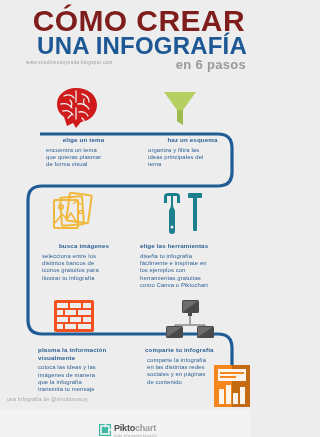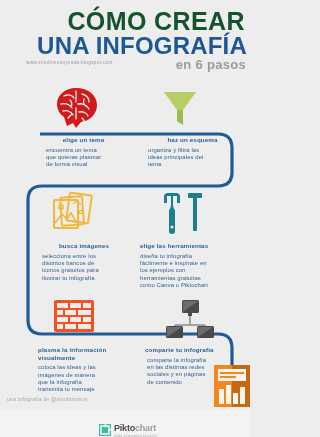--- a/index.html
+++ b/index.html
@@ -9,22 +9,22 @@
     font-family:"Liberation Sans",sans-serif;
     overflow:hidden;position:relative;
   }
   .canvas{position:relative;width:250px;height:437px;background:#ededed;}
 
   
   .header{position:absolute;left:0;top:0;width:250px;height:78px;}
   .title-l1{
     position:absolute;left:0;top:8px;width:245px;
     text-align:right;
-    font-size:25px;letter-spacing:0.4px;
-    color:#14532d;font-weight:bold;line-height:26px;
+    font-size:30px;letter-spacing:0.4px;
+    color:#7f1d1d;font-weight:bold;line-height:26px;
     white-space:nowrap;
   }
   .title-l2{
     position:absolute;left:0;top:33px;width:247px;
     text-align:right;
     font-size:24px;letter-spacing:0.2px;
     color:#1d5895;font-weight:bold;line-height:26px;
     white-space:nowrap;
   }
   .subtitle{

